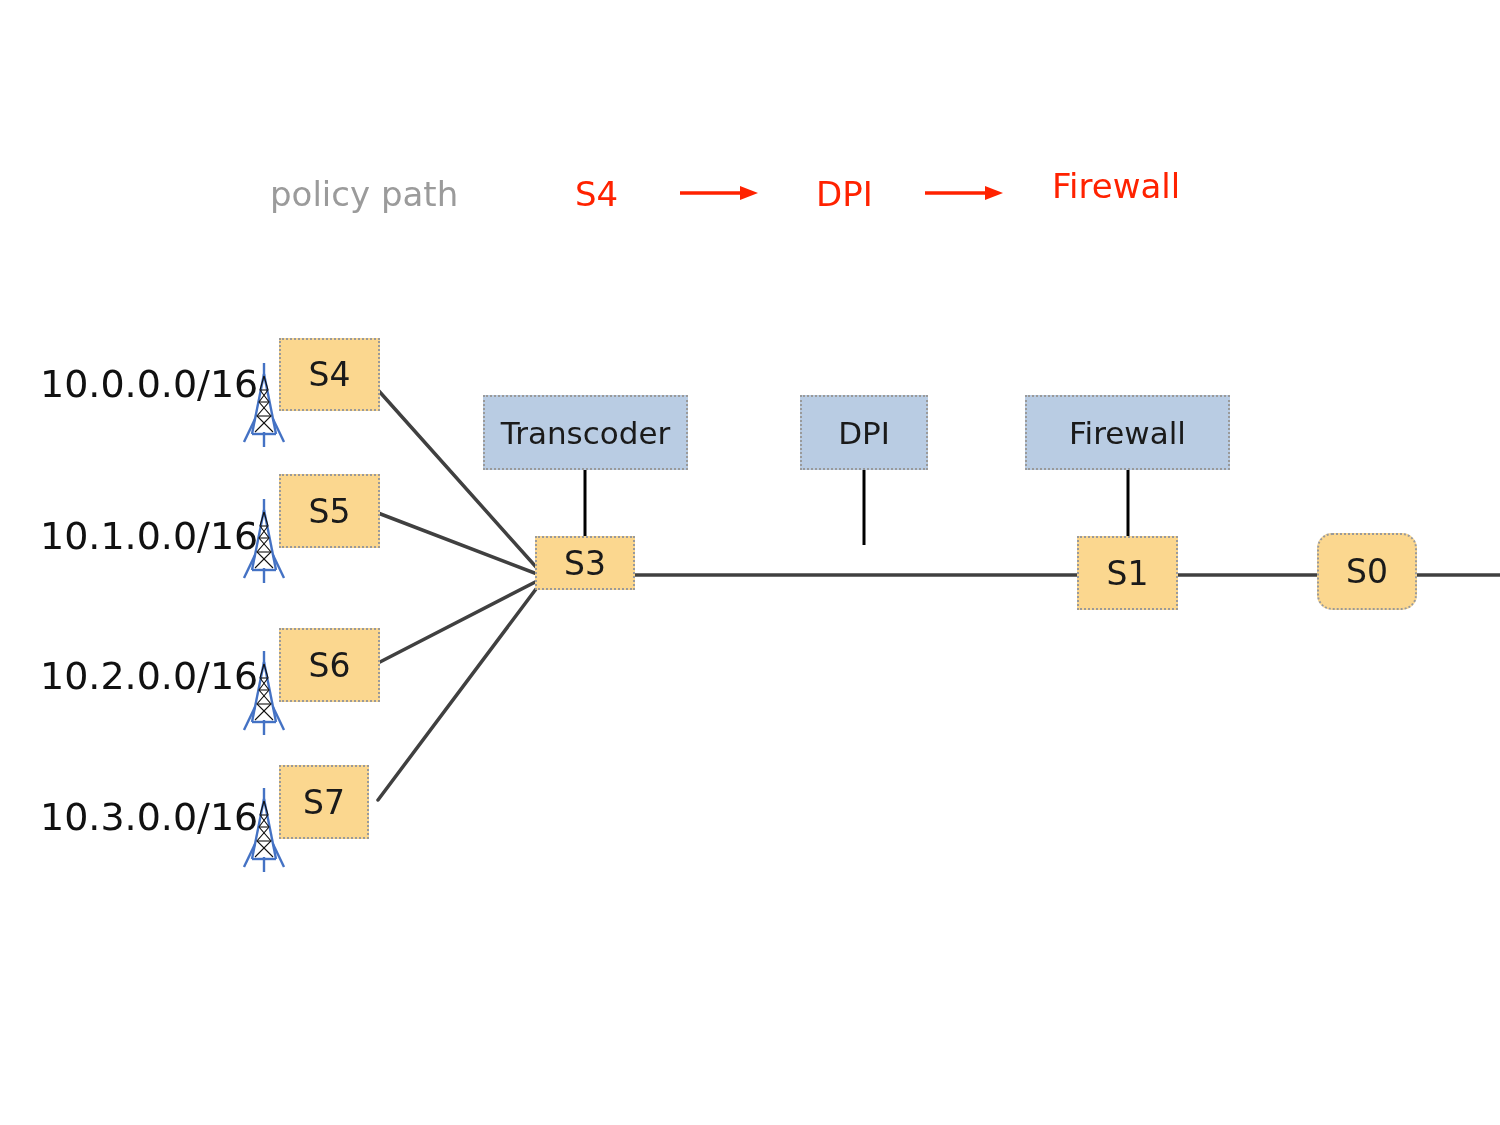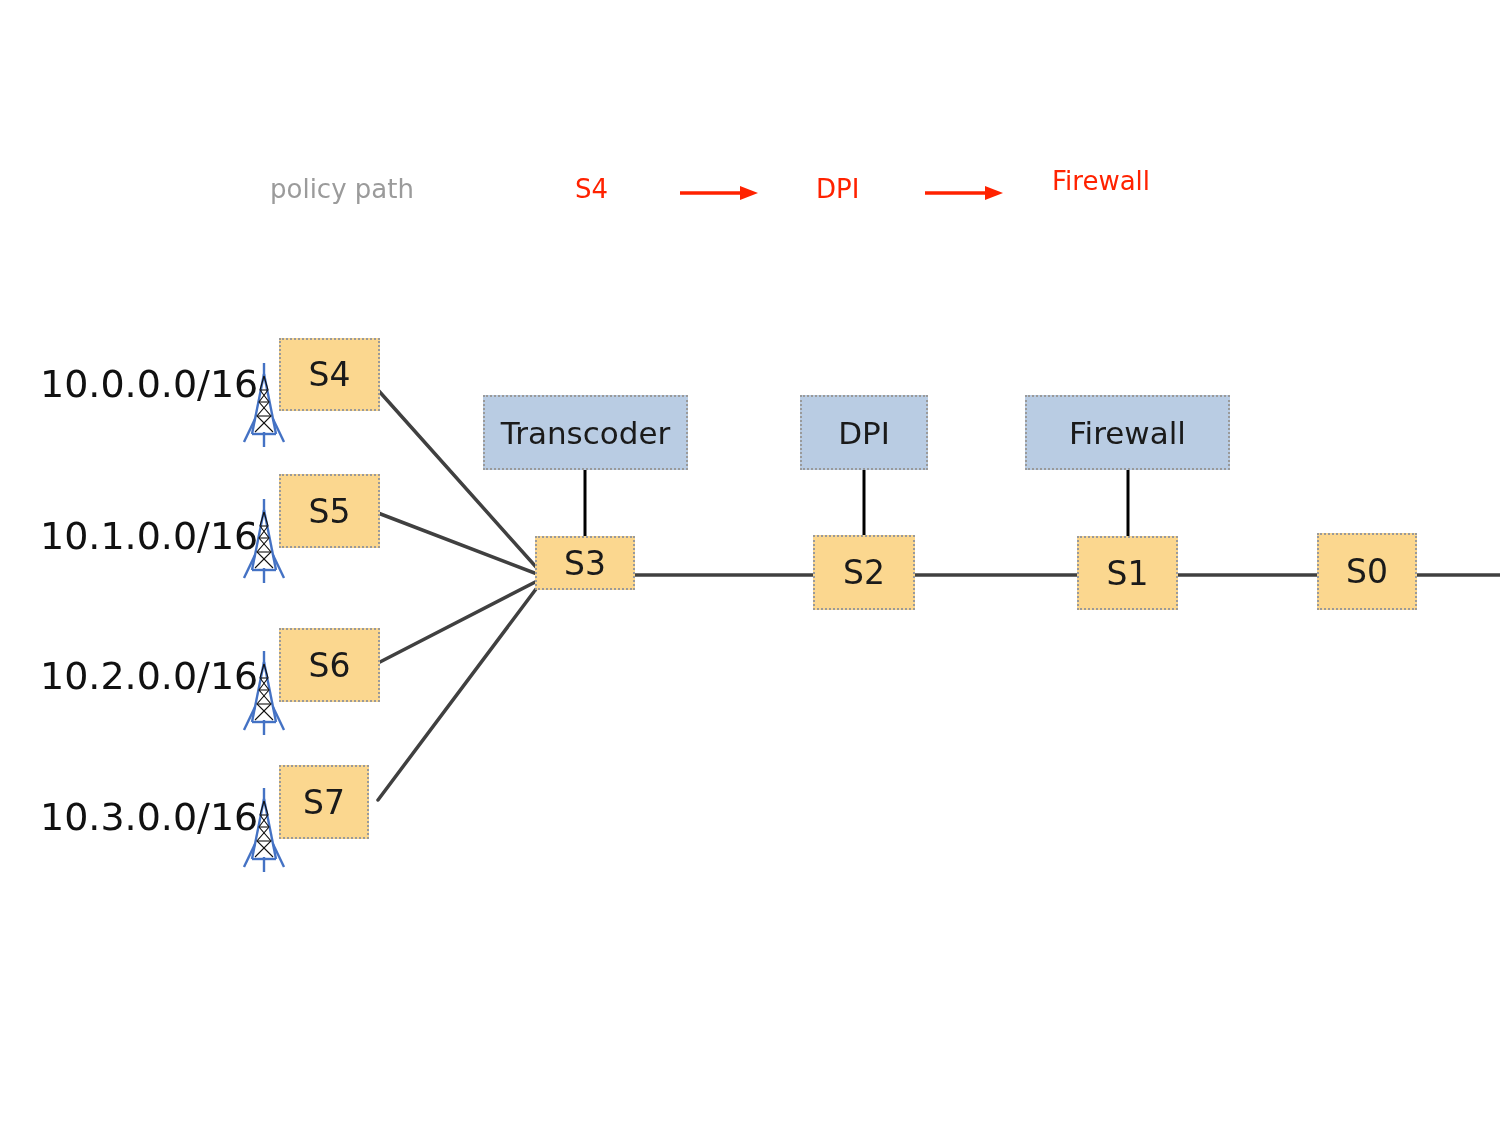--- a/index.html
+++ b/index.html
@@ -11,21 +11,21 @@
   .node{
     position:absolute;z-index:2;display:flex;align-items:center;justify-content:center;
     border:2px dotted #9a9a9a;box-sizing:border-box;color:#1a1a1a;
   }
   .switch-box{background:#fbd78f;font-size:33px;}
   .middlebox{background:#b9cce3;font-size:31px;}
   .cidr-label{
     position:absolute;z-index:2;color:#111111;font-size:38px;white-space:nowrap;
   }
   .tower{position:absolute;z-index:2;}
-  .legend-item{position:absolute;z-index:2;font-size:26px;white-space:nowrap;}
+  .legend-item{position:absolute;z-index:2;font-size:34px;white-space:nowrap;}
   .legend-gray{color:#9b9b9b;}
   .legend-red{color:#ff2200;}
   .legend-arrow{position:absolute;z-index:2;}
 </style>
 </head>
 <body>
 
 <div class="canvas">
 
   <svg class="wires" width="1500" height="1125" viewBox="0 0 1500 1125">
@@ -149,21 +149,20 @@
       </g>
     </svg>
   </div>
 
   <div class="node switch-box" style="left:279px;top:338px;width:101px;height:73px;">S4</div>
   <div class="node switch-box" style="left:279px;top:474px;width:101px;height:74px;text-align:center;">S5</div>
   <div class="node switch-box" style="left:279px;top:628px;width:101px;height:74px;">S6</div>
   <div class="node switch-box" style="left:279px;top:765px;width:90px;height:74px;">S7</div>
 
   <div class="node switch-box" style="left:535px;top:536px;width:100px;height:54px;">S3</div>
-  <div class="node switch-box" style="left:813px;top:535px;width:102px;height:75px;">S2</div>
   <div class="node switch-box" style="left:1077px;top:536px;width:101px;height:74px;">S1</div>
-  <div class="node switch-box" style="left:1317px;top:533px;width:100px;height:77px;">S0</div>
+  <div class="node switch-box" style="left:1317px;top:533px;width:100px;height:77px;border-radius:15px;">S0</div>
 
   <div class="node middlebox" style="left:483px;top:395px;width:205px;height:75px;">Transcoder</div>
   <div class="node middlebox" style="left:800px;top:395px;width:128px;height:75px;">DPI</div>
   <div class="node middlebox" style="left:1025px;top:395px;width:205px;height:75px;">Firewall</div>
 
 </div>
 
 </body></html>

